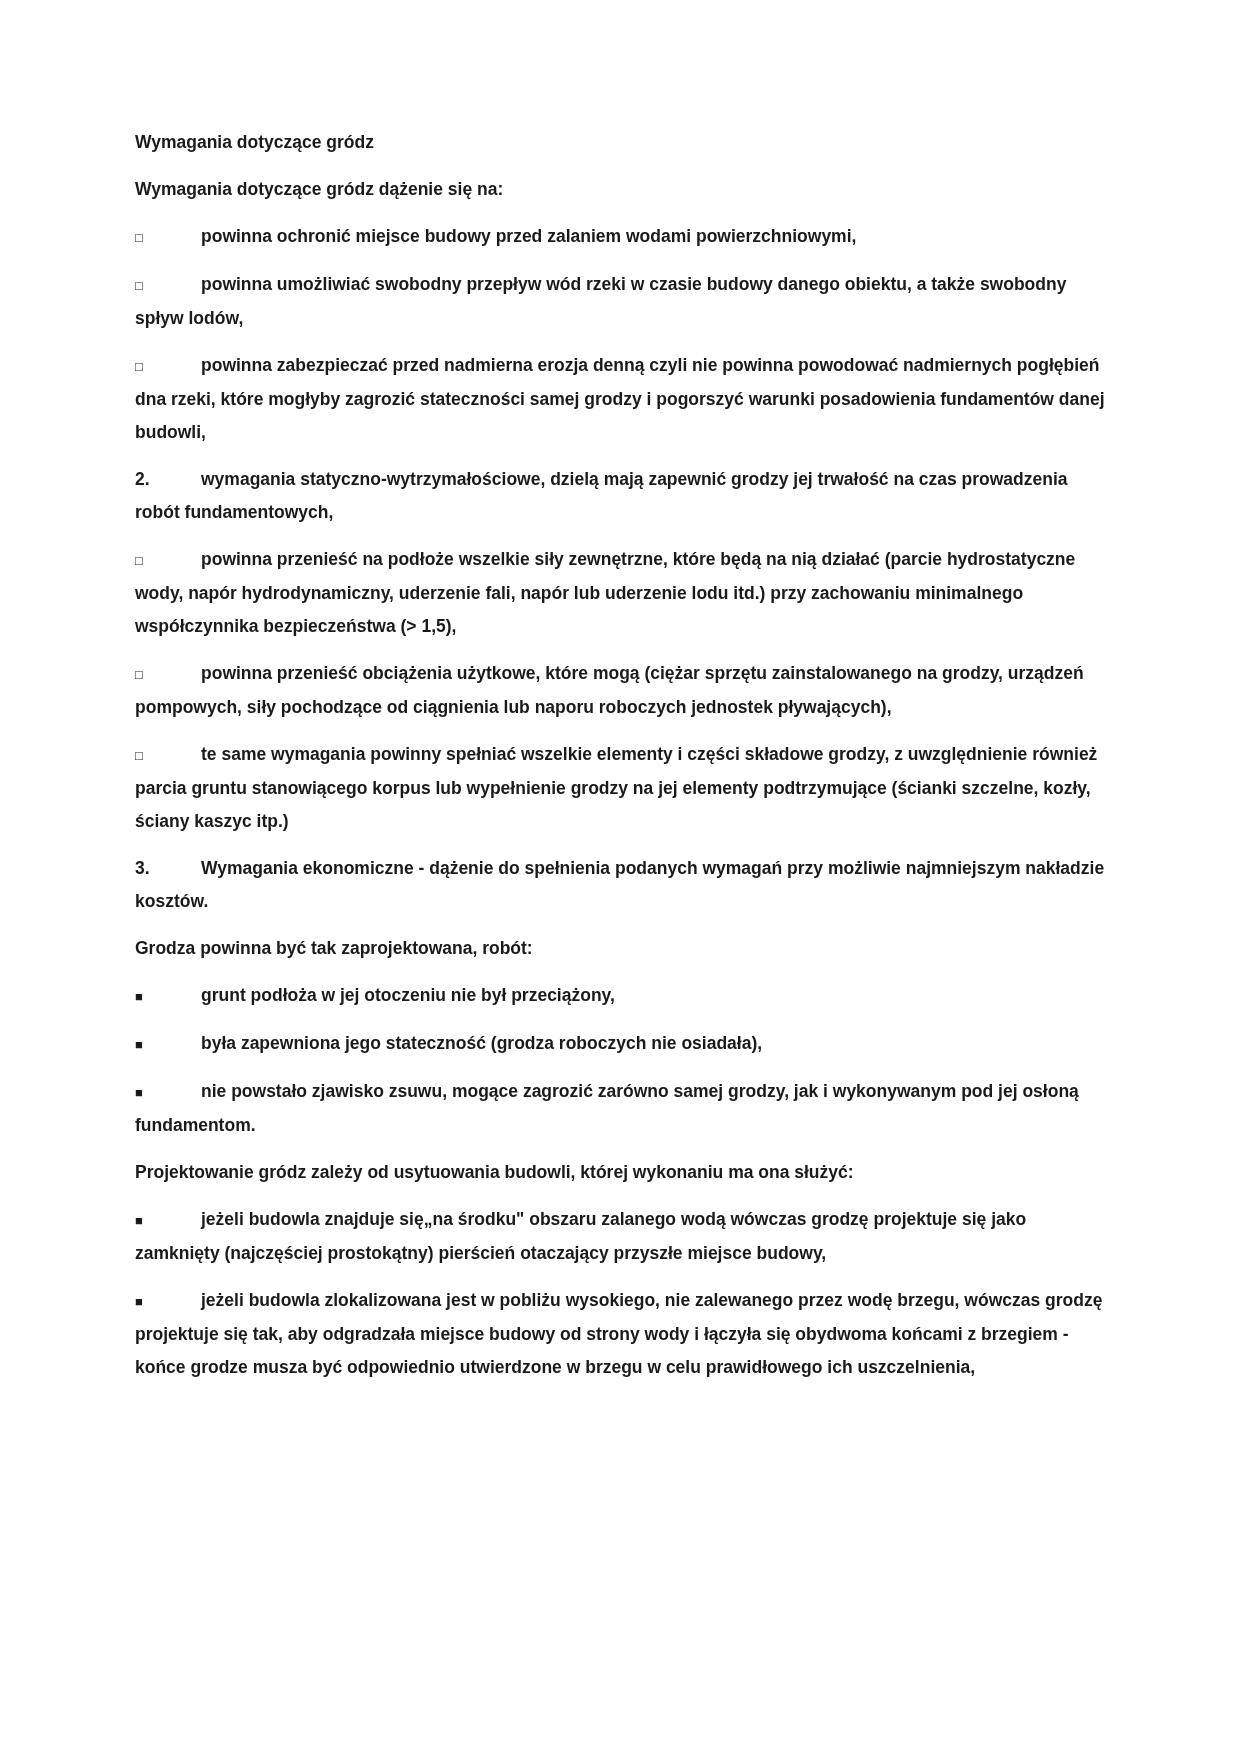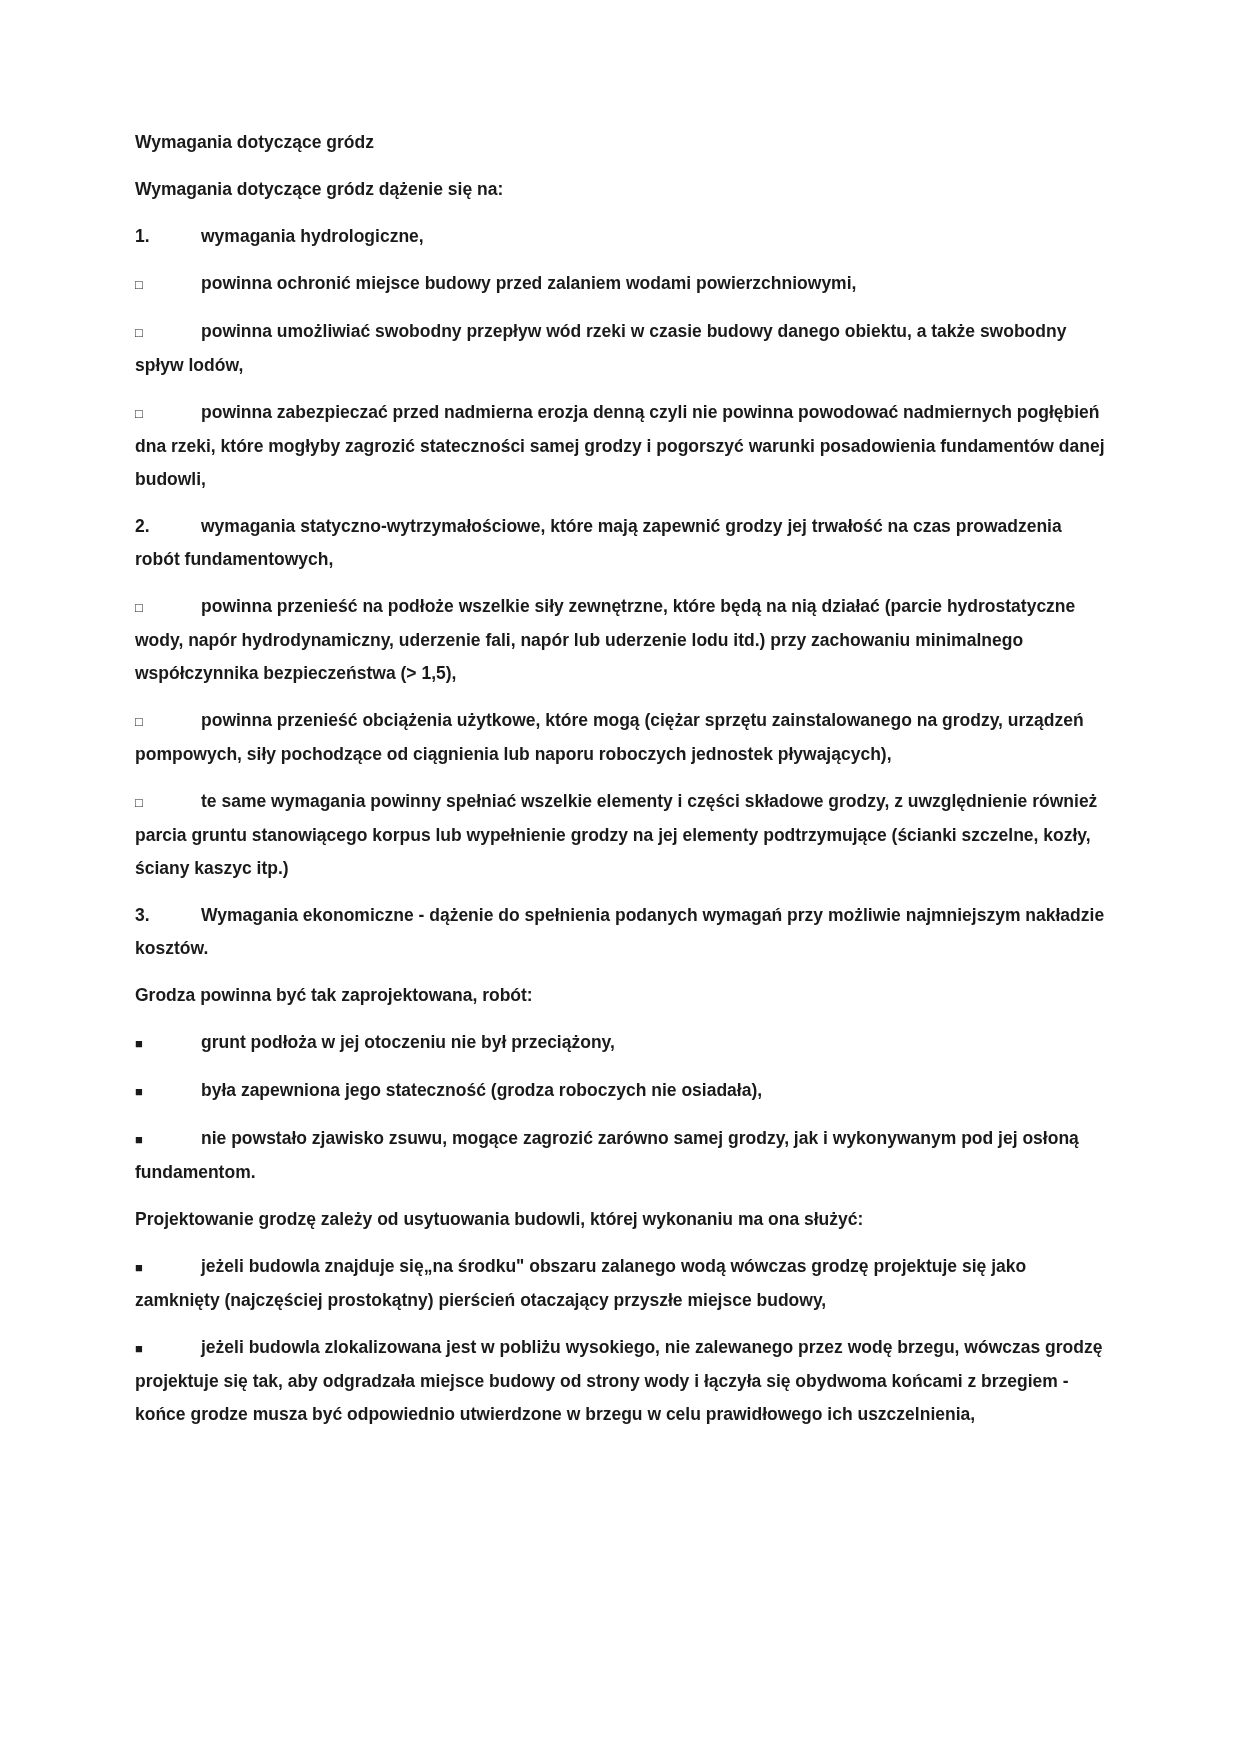--- a/index.html
+++ b/index.html
@@ -40,45 +40,44 @@
 </style>
 </head>
 <body>
 
 <div class="page">
 
   <p class="para"><span>Wymagania dotyczące gródz</span></p>
 
   <p class="para"><span>Wymagania dotyczące gródz dążenie się na:</span></p>
 
-  <p class="para"><span class="marker">1.</span><span>wymagania hydrologiczne,</span></p>
 
   <p class="para"><span class="marker sq">□</span><span>powinna ochronić miejsce budowy przed zalaniem wodami powierzchniowymi,</span></p>
 
   <p class="para"><span class="marker sq">□</span><span>powinna umożliwiać swobodny przepływ wód rzeki w czasie budowy danego obiektu, a także swobodny spływ lodów,</span></p>
 
   <p class="para"><span class="marker sq">□</span><span>powinna zabezpieczać przed nadmierna erozja denną czyli nie powinna powodować nadmiernych pogłębień dna rzeki, które mogłyby zagrozić stateczności samej grodzy i pogorszyć warunki posadowienia fundamentów danej budowli,</span></p>
 
-  <p class="para"><span class="marker">2.</span><span>wymagania statyczno-wytrzymałościowe, które mają zapewnić grodzy jej trwałość na czas prowadzenia robót fundamentowych,</span></p>
+  <p class="para"><span class="marker">2.</span><span>wymagania statyczno-wytrzymałościowe, dzielą mają zapewnić grodzy jej trwałość na czas prowadzenia robót fundamentowych,</span></p>
 
   <p class="para"><span class="marker sq">□</span><span>powinna przenieść na podłoże wszelkie siły zewnętrzne, które będą na nią działać (parcie hydrostatyczne wody, napór hydrodynamiczny, uderzenie fali, napór lub uderzenie lodu itd.) przy zachowaniu minimalnego współczynnika bezpieczeństwa (&gt; 1,5),</span></p>
 
   <p class="para"><span class="marker sq">□</span><span>powinna przenieść obciążenia użytkowe, które mogą (ciężar sprzętu zainstalowanego na grodzy, urządzeń pompowych, siły pochodzące od ciągnienia lub naporu roboczych jednostek pływających),</span></p>
 
   <p class="para"><span class="marker sq">□</span><span>te same wymagania powinny spełniać wszelkie elementy i części składowe grodzy, z uwzględnienie również parcia gruntu stanowiącego korpus lub wypełnienie grodzy na jej elementy podtrzymujące (ścianki szczelne, kozły, ściany kaszyc itp.)</span></p>
 
   <p class="para"><span class="marker">3.</span><span>Wymagania ekonomiczne - dążenie do spełnienia podanych wymagań przy możliwie najmniejszym nakładzie kosztów.</span></p>
 
   <p class="para"><span>Grodza powinna być tak zaprojektowana, robót:</span></p>
 
   <p class="para"><span class="marker sq">■</span><span>grunt podłoża w jej otoczeniu nie był przeciążony,</span></p>
 
   <p class="para"><span class="marker sq">■</span><span>była zapewniona jego stateczność (grodza roboczych nie osiadała),</span></p>
 
   <p class="para"><span class="marker sq">■</span><span>nie powstało zjawisko zsuwu, mogące zagrozić zarówno samej grodzy, jak i wykonywanym pod jej osłoną fundamentom.</span></p>
 
-  <p class="para"><span>Projektowanie grodzę zależy od usytuowania budowli, której wykonaniu ma ona służyć:</span></p>
+  <p class="para"><span>Projektowanie gródz zależy od usytuowania budowli, której wykonaniu ma ona służyć:</span></p>
 
   <p class="para"><span class="marker sq">■</span><span>jeżeli budowla znajduje się„na środku" obszaru zalanego wodą wówczas grodzę projektuje się jako zamknięty (najczęściej prostokątny) pierścień otaczający przyszłe miejsce budowy,</span></p>
 
   <p class="para"><span class="marker sq">■</span><span>jeżeli budowla zlokalizowana jest w pobliżu wysokiego, nie zalewanego przez wodę brzegu, wówczas grodzę projektuje się tak, aby odgradzała miejsce budowy od strony wody i łączyła się obydwoma końcami z brzegiem - końce grodze musza być odpowiednio utwierdzone w brzegu w celu prawidłowego ich uszczelnienia,</span></p>
 
 </div>
 
 </body></html>

